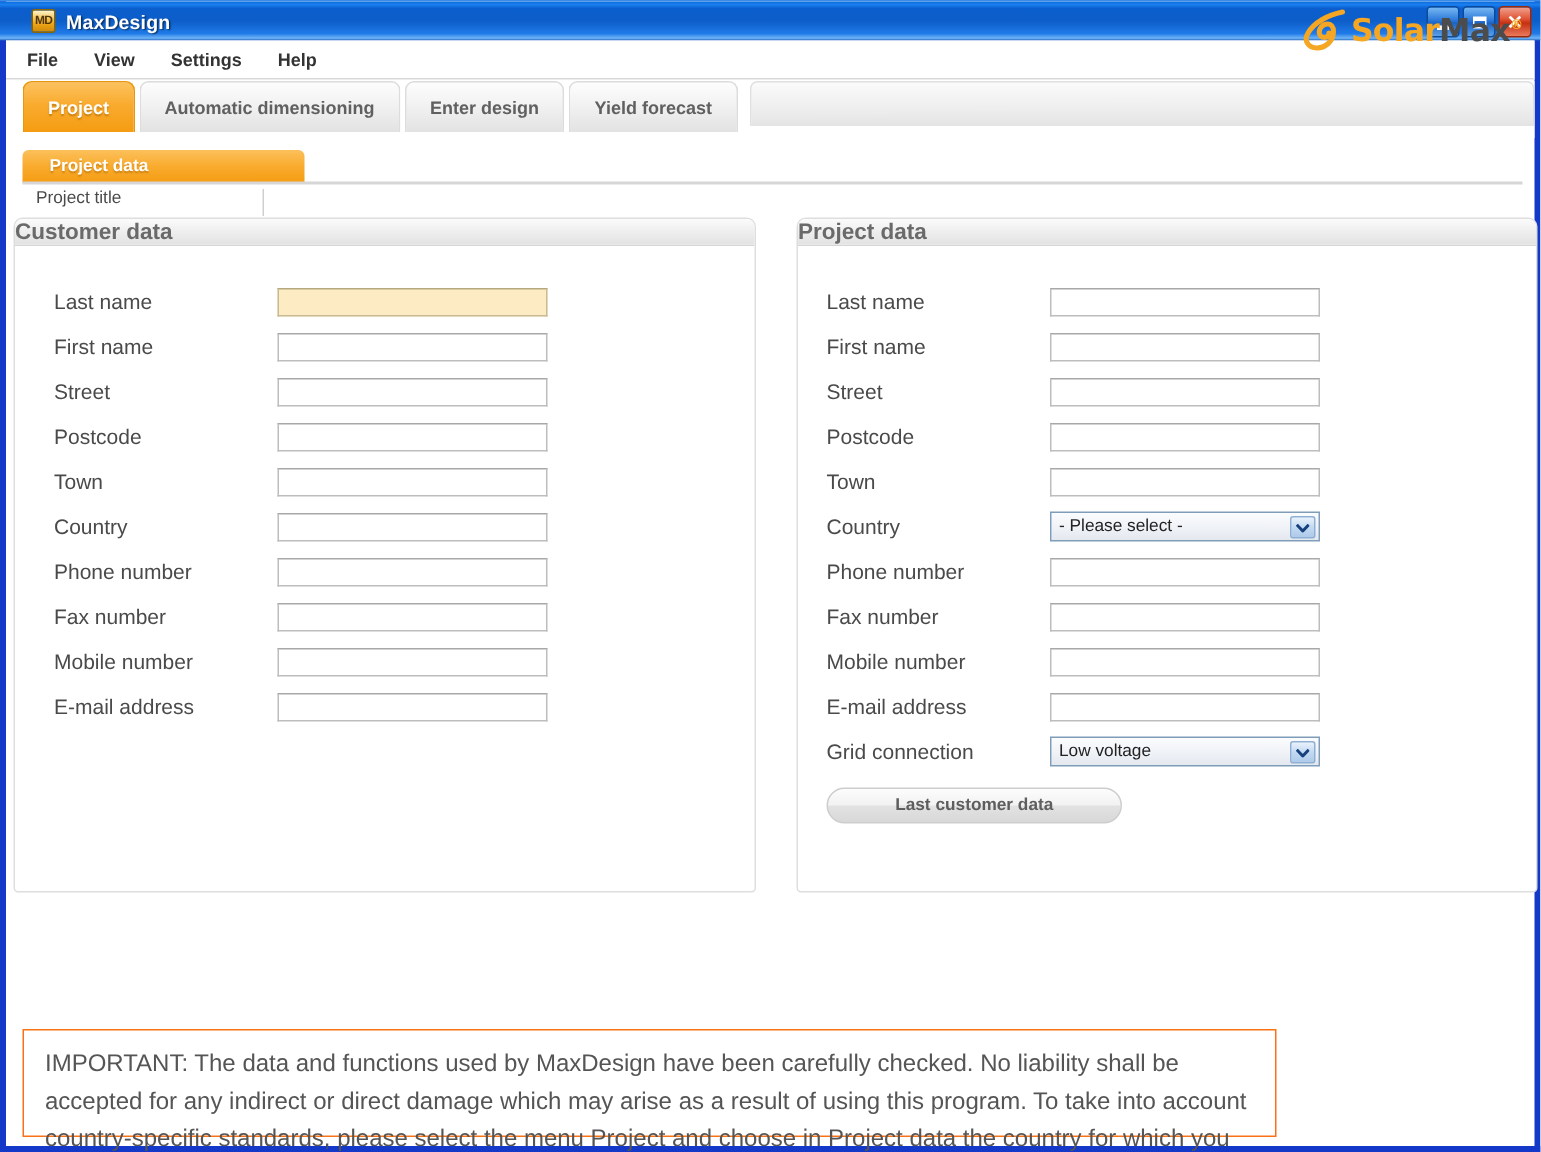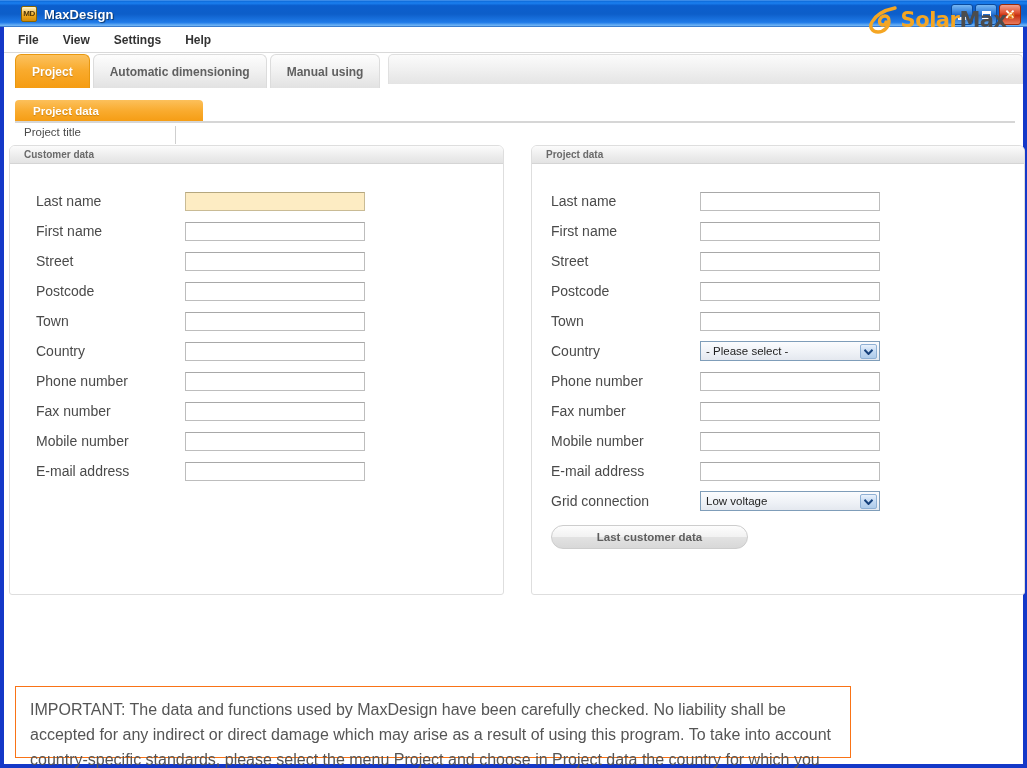--- a/index.html
+++ b/index.html
@@ -144,22 +144,22 @@
     background: #ffffff;
     border: 1px solid #dedede;
     border-radius: 6px 6px 3px 3px;
   }
   .panel-left  { left: 5px;   top: 145px; width: 495px; height: 450px; }
   .panel-right { left: 527px; top: 145px; width: 494px; height: 450px; }
   .panel-header {
     height: 18px; border-radius: 5px 5px 0 0;
     background: linear-gradient(to bottom, #fbfbfb 0%, #ededed 55%, #e3e3e3 100%);
     border-bottom: 1px solid #d5d5d5;
-    display: flex; align-items: center; padding-left: 14px;
-    font-size: 10px; font-weight: bold; color: #6a6a6a;
+    display: flex; align-items: center; 
+    font-size: 15px; font-weight: bold; color: #6a6a6a;
   }
   .panel-body { padding-top: 22px; }
 
   .field-row {
     height: 30px; display: flex; align-items: center;
   }
   .panel-left .field-row  { padding-left: 26px; }
   .panel-right .field-row { padding-left: 19px; }
   .field-label {
     font-size: 14px; color: #4a4a4a;
@@ -234,21 +234,22 @@
   <div class="menubar">
     <div class="menu-item">File</div>
     <div class="menu-item">View</div>
     <div class="menu-item">Settings</div>
     <div class="menu-item">Help</div>
   </div>
 
   <div class="tabbar">
     <div class="tab active">Project</div>
     <div class="tab">Automatic dimensioning</div>
-    <div class="tab">Manual using</div>
+    <div class="tab">Enter design</div>
+    <div class="tab">Yield forecast</div>
     <div class="tab-filler"></div>
   </div>
 
   <div class="logo">
     <svg class="logo-swoosh" viewBox="0 0 30 28">
       <path d="M27 2 C17 4 8 9 4 16 C1 21 4 26 10 26 C16 26 21 21 21 15
                C21 12 19.5 10 17 10 C14 10 11.5 12.5 11.5 15.5
                C11.5 17.5 13 19 15 19 C16.8 19 18 17.7 18 16" fill="none" stroke="#f5a623" stroke-width="3.4" stroke-linecap="round"></path>
     </svg>
     <div class="logo-text"><span class="logo-solar">Solar</span><span class="logo-max">Max</span><span class="logo-tm">®</span></div>

